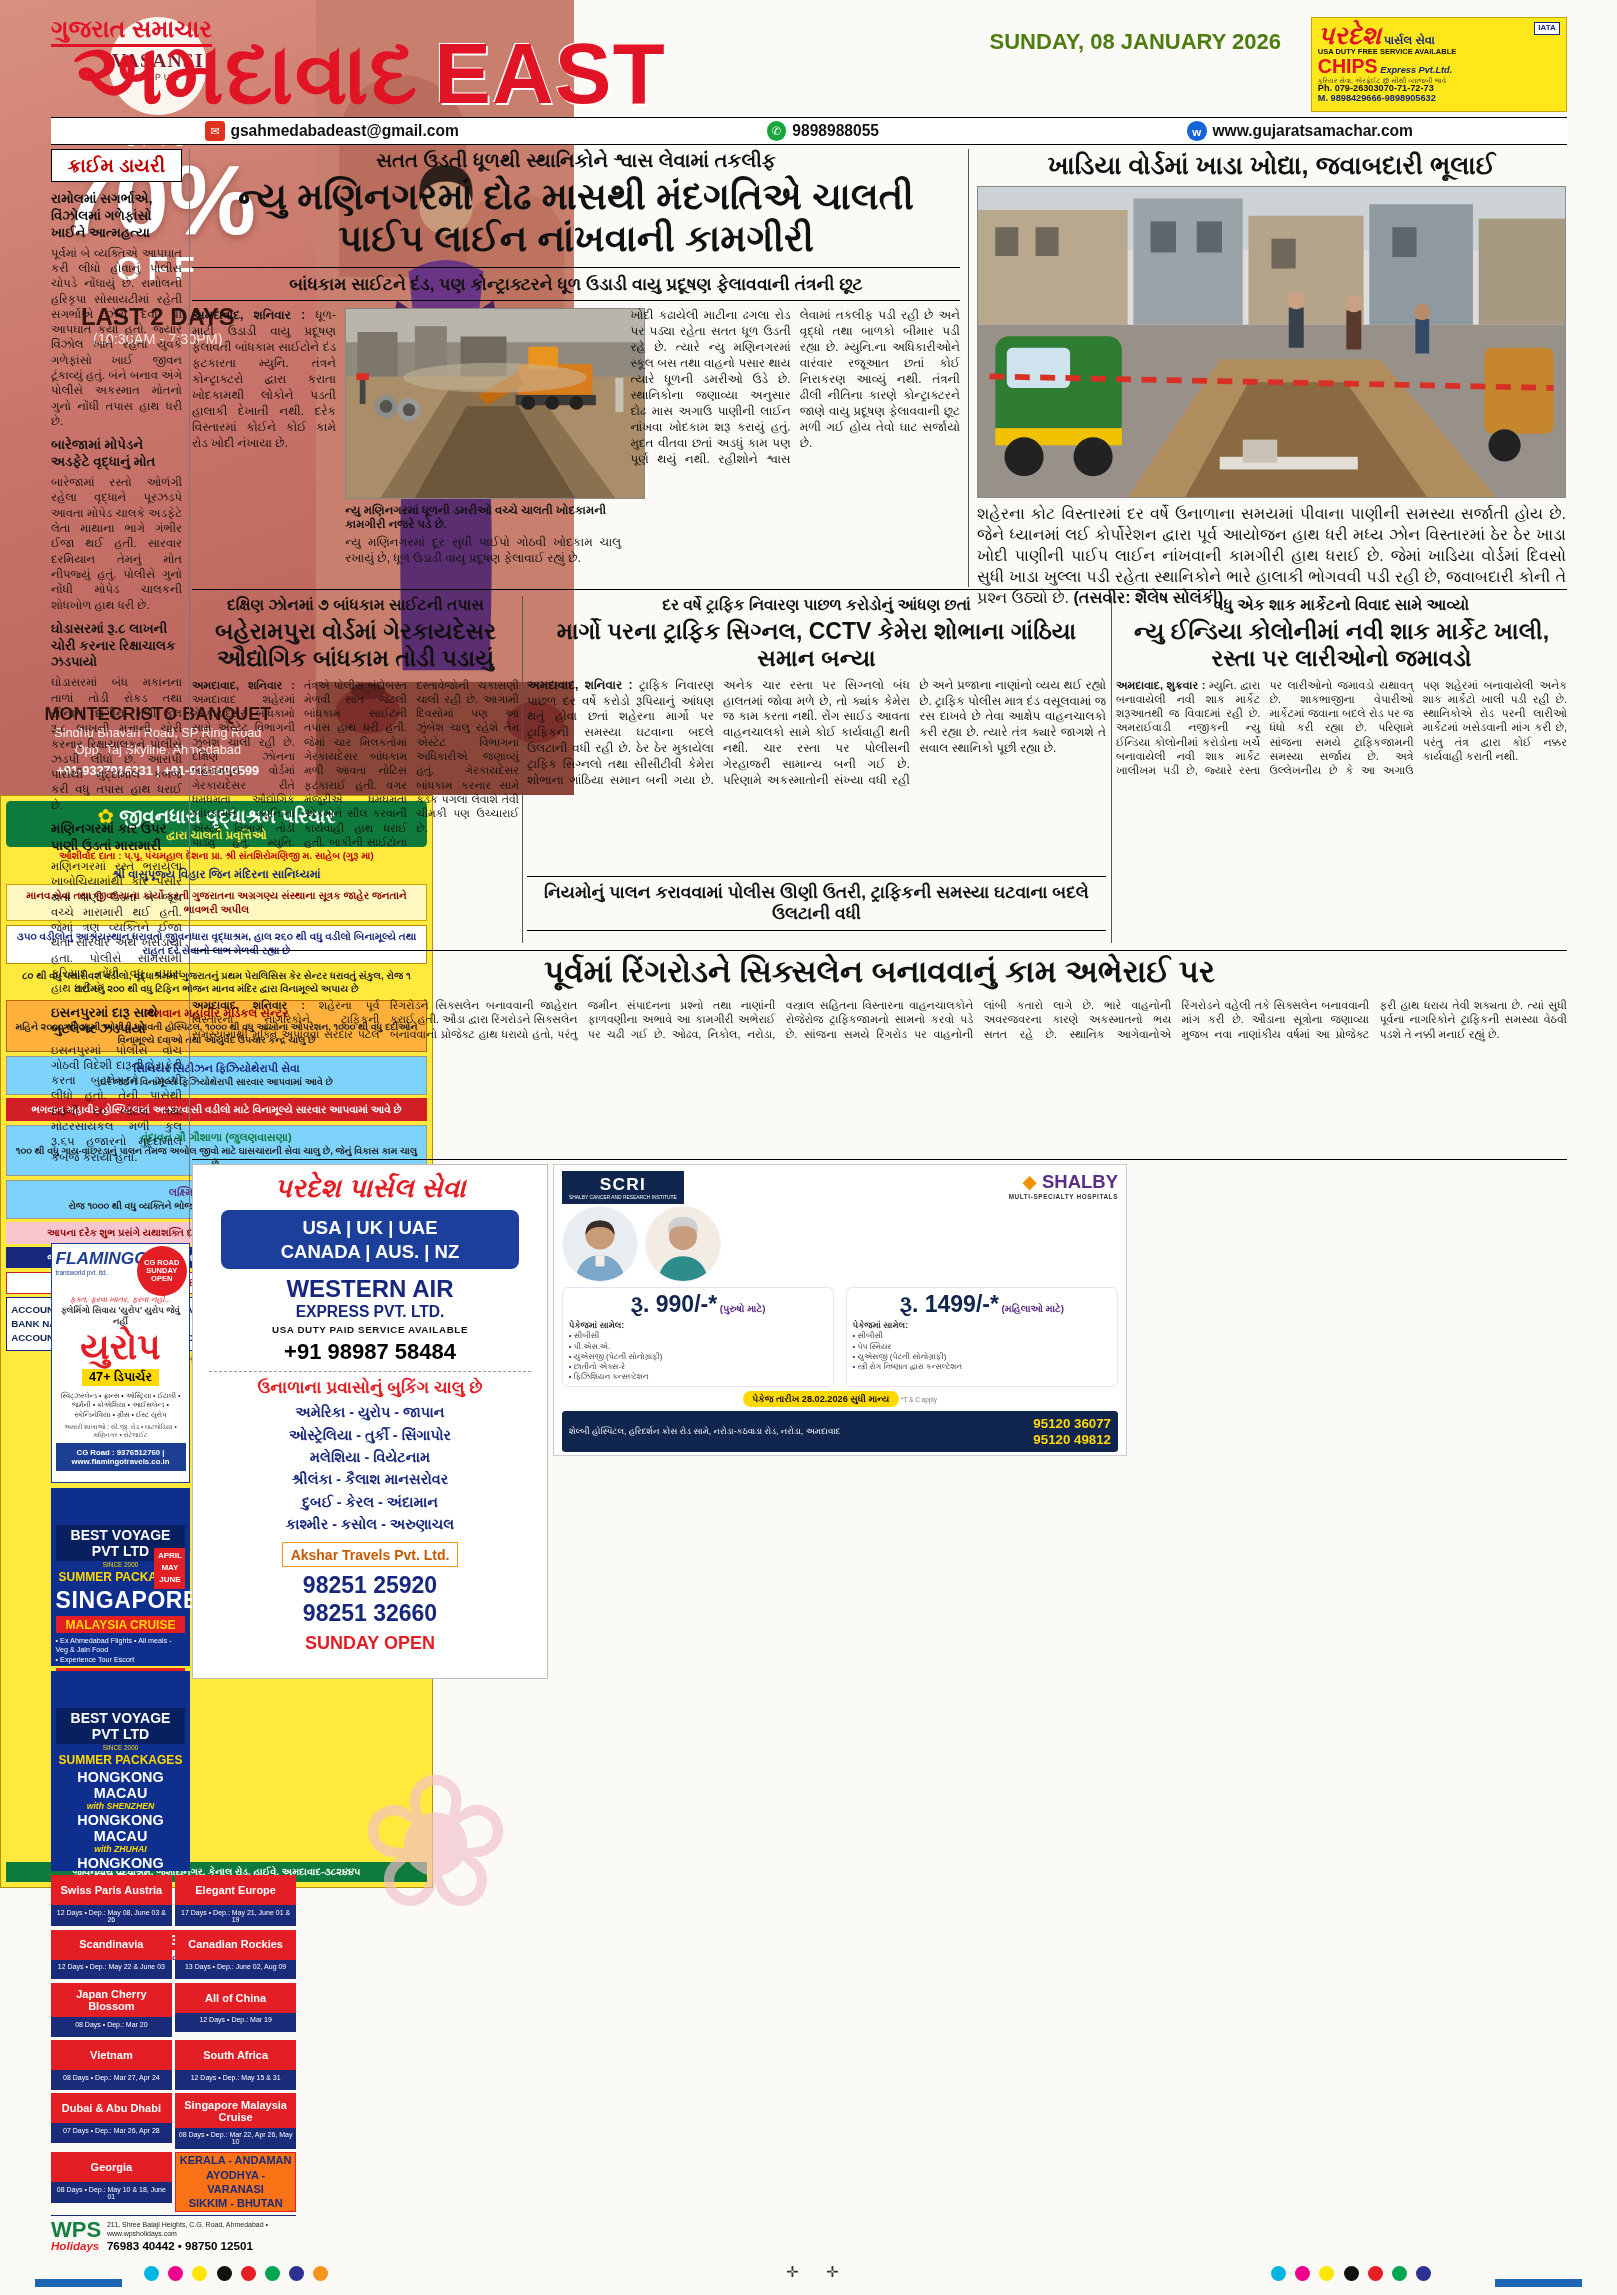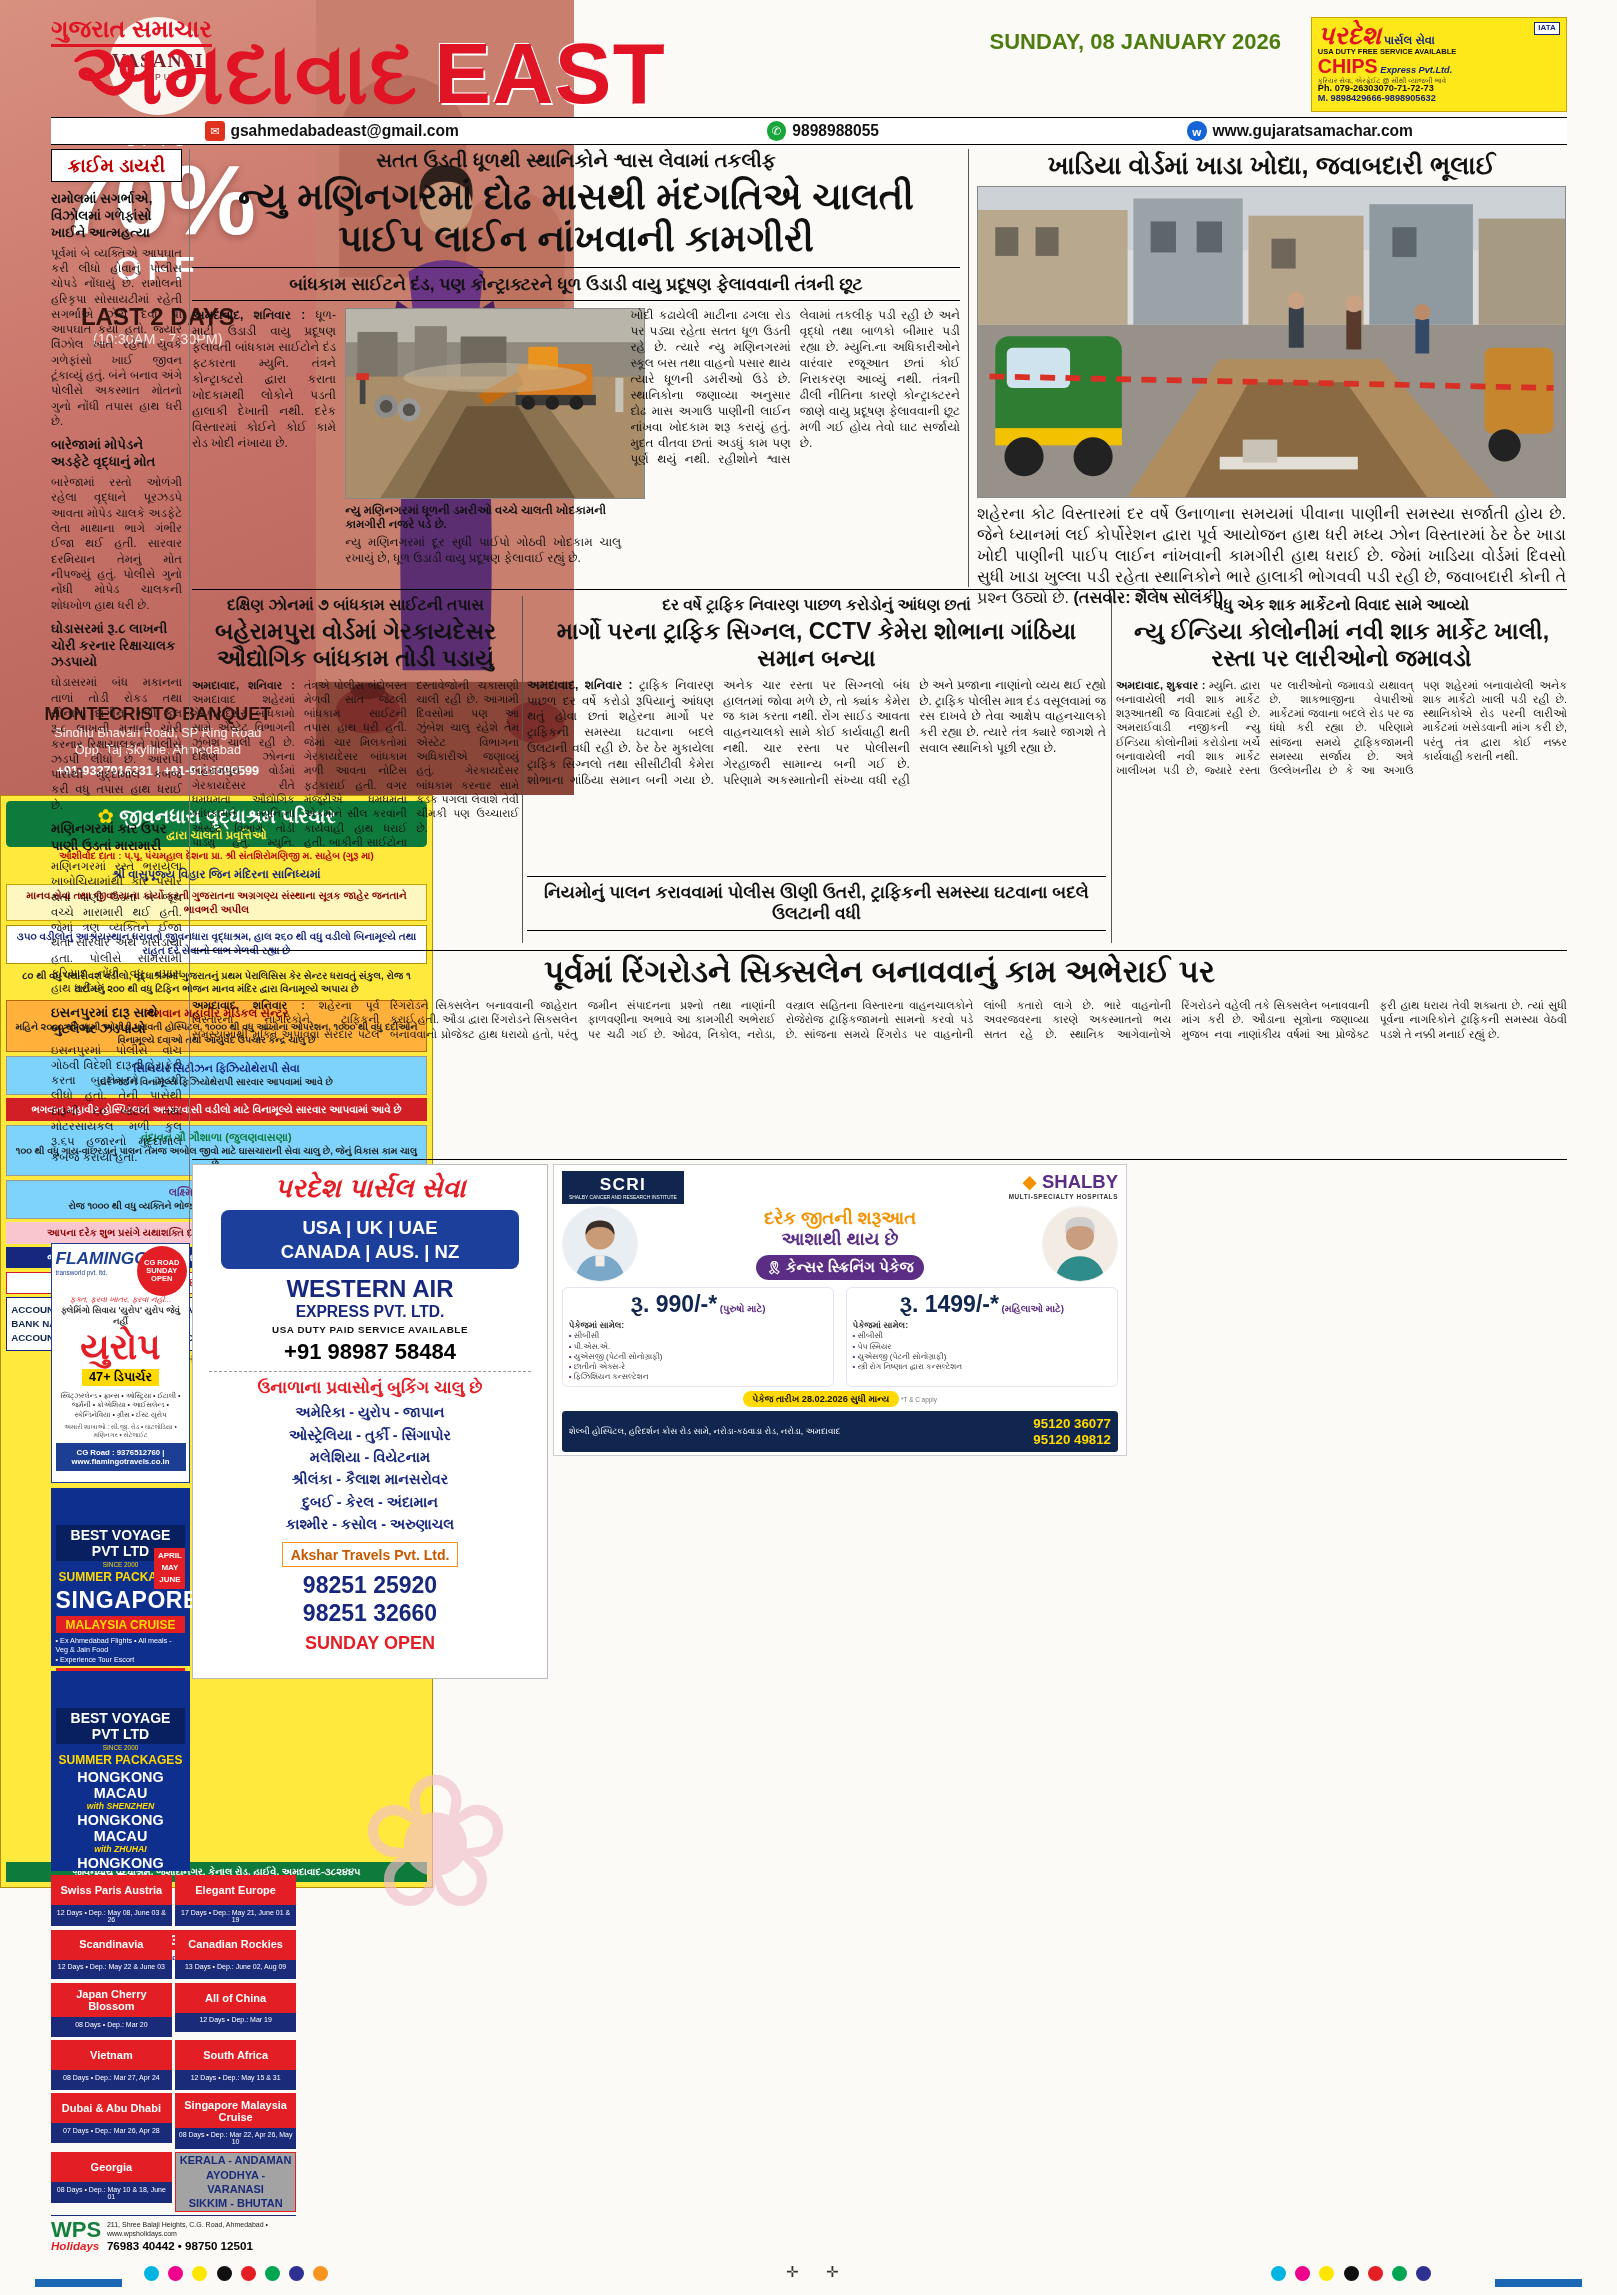--- a/index.html
+++ b/index.html
@@ -116,21 +116,21 @@
   .bv-row-with{font-size:8.7px;font-weight:bold;color:#ffd900;font-style:italic;}
   .bv-pt{font-size:7.2px;text-align:left;line-height:1.35;}
   .bv-call{background:#e31e24;color:#fff;font-size:14px;font-weight:900;padding:2.3px 0;margin:3.5px 0 2.3px;}
   .bv-addr{background:#fff;color:#0f2f8e;font-size:7px;font-weight:bold;padding:1.7px 1.2px;}
   
   #travel-grid{left:51px;top:1875px;width:245px;height:382px;display:flex;flex-direction:column;gap:3.5px;}
   .tg-row{display:grid;grid-template-columns:1fr 1fr;gap:3.5px;}
   .tg-box .tg-name{background:#e31e24;color:#fff;font-weight:900;font-size:11px;text-align:center;
                    padding:5.2px 1.2px;line-height:1.1;min-height:30px;display:flex;align-items:center;justify-content:center;}
   .tg-box .tg-detail{background:#1a2b7a;color:#fff;font-size:7px;text-align:center;padding:3.5px 1.2px;min-height:19.6px;}
-  .tg-kerala{border:1.2px solid #e31e24;background:#a3a3a3;color:#1a2b7a;font-weight:900;font-size:11px;
+  .tg-kerala{border:1.2px solid #e31e24;background:#f97316;color:#1a2b7a;font-weight:900;font-size:11px;
              text-align:center;display:flex;flex-direction:column;justify-content:center;line-height:1.3;}
   .tg-footer{display:flex;gap:5.8px;align-items:center;border-top:1.2px solid #1a2b7a;padding-top:3.5px;}
   .wps-logo{font-size:22px;font-weight:900;color:#15803d;line-height:.9;}
   .wps-sub{font-size:11.6px;font-weight:bold;color:#e31e24;font-style:italic;}
   .wps-addr{font-size:7px;color:#222;line-height:1.3;}
   .wps-ph{font-size:11.6px;font-weight:900;color:#000;}
   
   #pardesh-ad{left:192px;top:1164px;width:356px;height:515px;background:#fff;border:0.6px solid #bbb;
               text-align:center;padding:8px 10.4px;}
   .pd-title{font-size:26.6px;font-weight:900;color:#e31e24;font-style:italic;}
@@ -578,25 +578,20 @@
   <div class="sh-mid">
     <div class="sh-person">
       <svg viewBox="0 0 132 132">
           <rect width="132" height="132" fill="#e8eef2"></rect>
           <circle cx="66" cy="50" r="26" fill="#c99b77"></circle>
           <path d="M66 36 a26 26 0 0 1 26 14 q0 -26 -26 -26 q-26 0 -26 26 a26 26 0 0 1 26 -14z" fill="#3a2e28"></path>
           <path d="M20 132 q10 -46 46 -46 q36 0 46 46z" fill="#7ba7c9"></path>
           <rect x="58" y="86" width="16" height="20" fill="#f3ece4"></rect>
         </svg>
     </div>
-    <div class="sh-center">
-      <div class="sh-h1">દરેક જીતની શરૂઆત</div>
-      <div class="sh-h2">આશાથી થાય છે</div>
-      <div class="sh-ribbon">કેન્સર સ્ક્રિનિંગ પેકેજ</div>
-    </div>
     <div class="sh-person">
       <svg viewBox="0 0 132 132">
           <rect width="132" height="132" fill="#f2ece4"></rect>
           <circle cx="66" cy="52" r="25" fill="#c99e80"></circle>
           <path d="M40 48 q-4 -30 26 -30 q30 0 26 30 q-4 -14 -26 -14 q-22 0 -26 14z" fill="#cfcfcf"></path>
           <path d="M20 132 q10 -44 46 -44 q36 0 46 44z" fill="#2e8c8a"></path>
         </svg>
     </div>
   </div>
   <div class="sh-prices">

